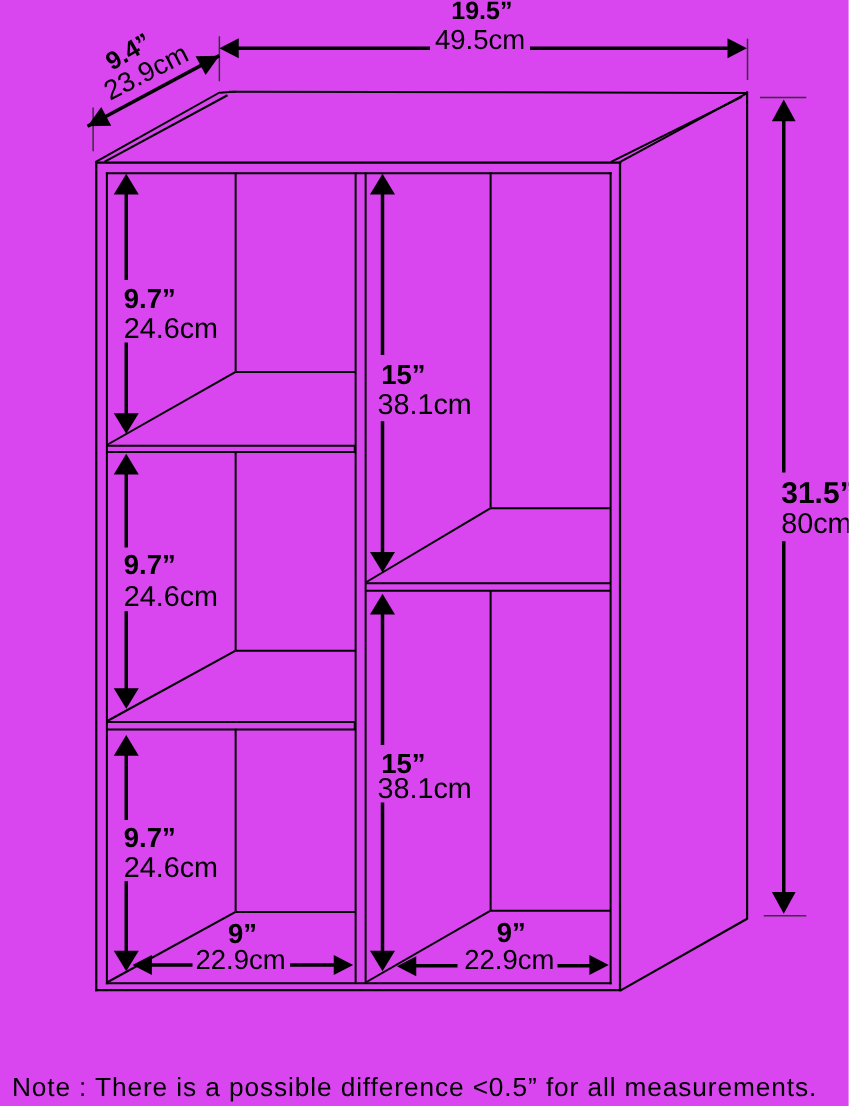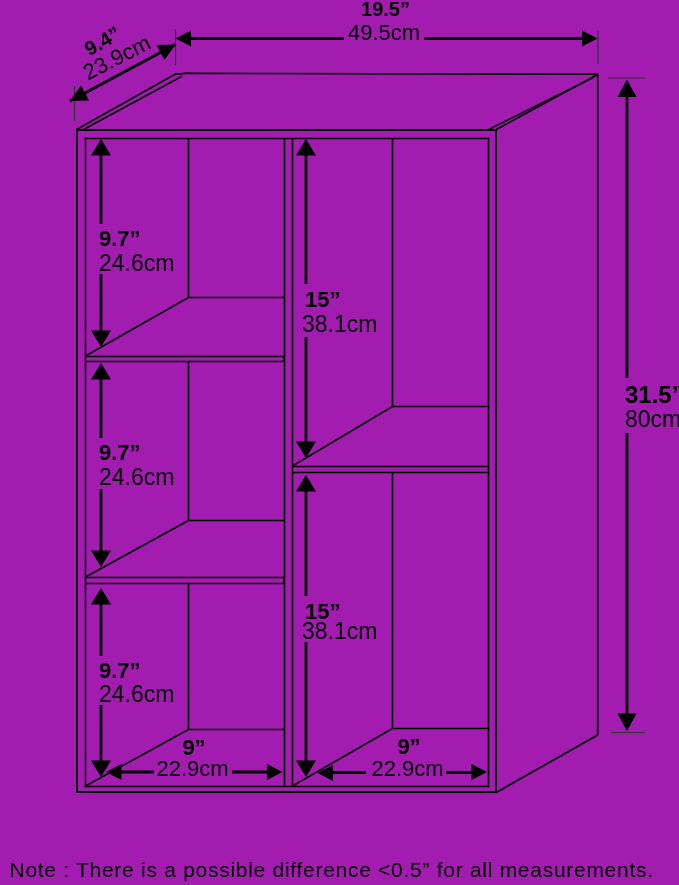--- a/index.html
+++ b/index.html
@@ -1,16 +1,16 @@
 <!DOCTYPE html>
 <html><head>
 <meta charset="utf-8">
 <style>
   html,body{margin:0;padding:0;background:#fff;}
-  .wrap{width:679px;height:885px;position:relative;background:#a21caf;}
+  .wrap{width:679px;height:885px;position:relative;background:#d946ef;}
   text{font-family:"Liberation Sans",sans-serif;fill:#000;}
   .b{font-weight:700;}
 </style>
 </head>
 <body>
 <div class="wrap">
 <svg width="679" height="885" viewBox="0 0 679 885">
 <g fill="none" stroke="#000" stroke-width="1.6">
 
 <g stroke-width="1.6">

